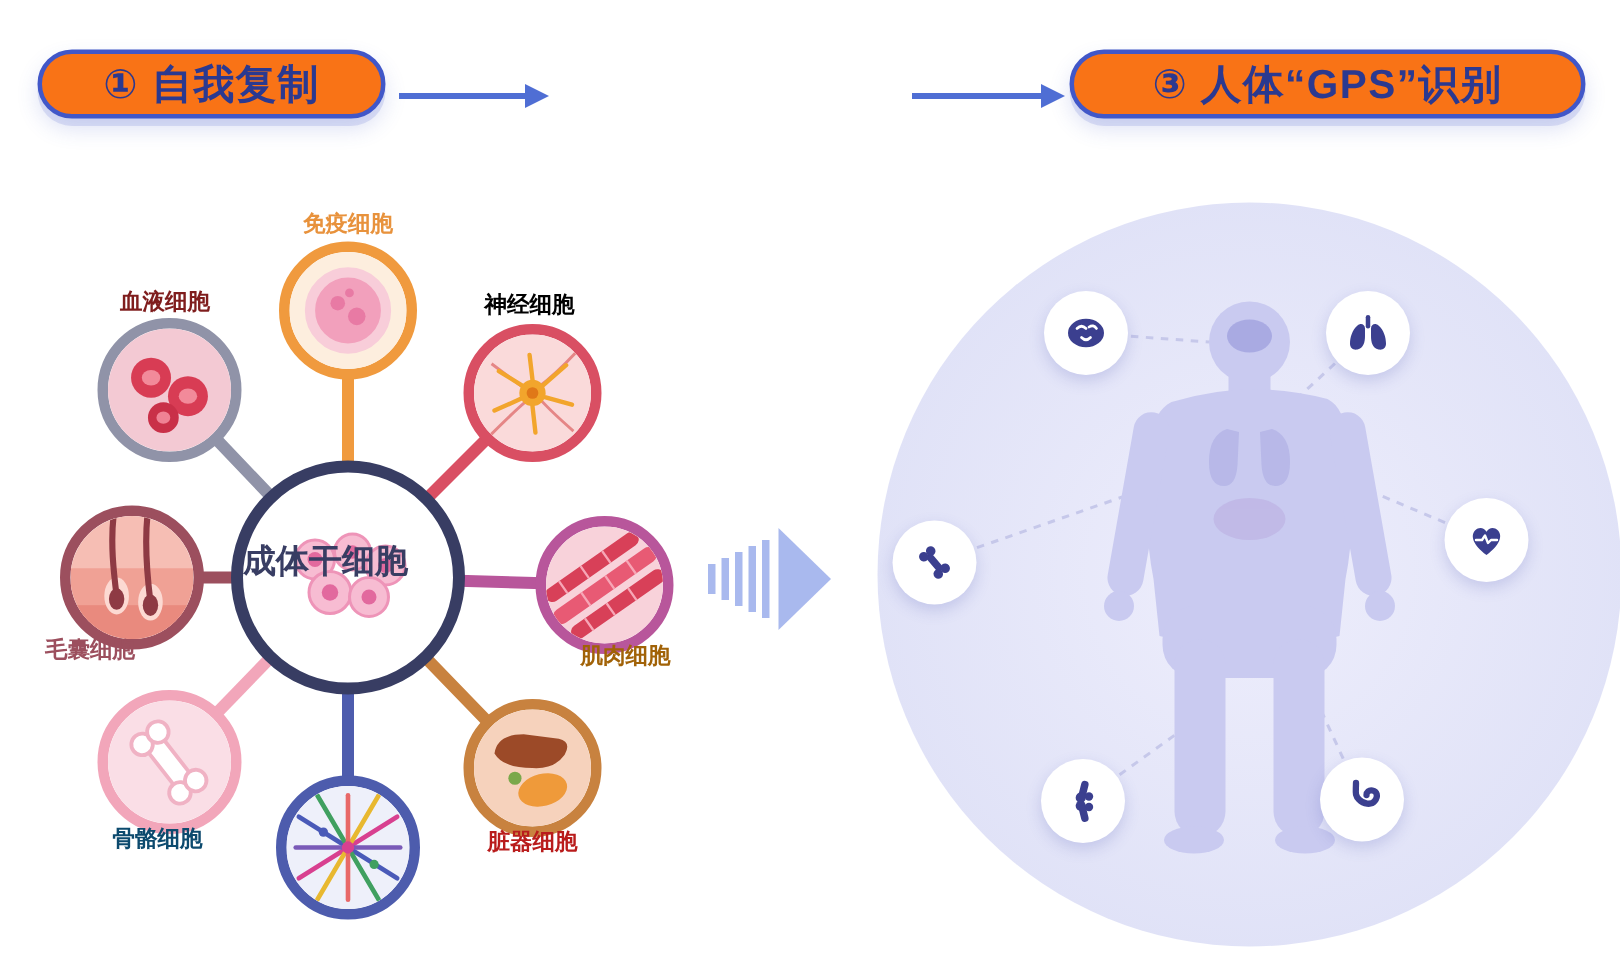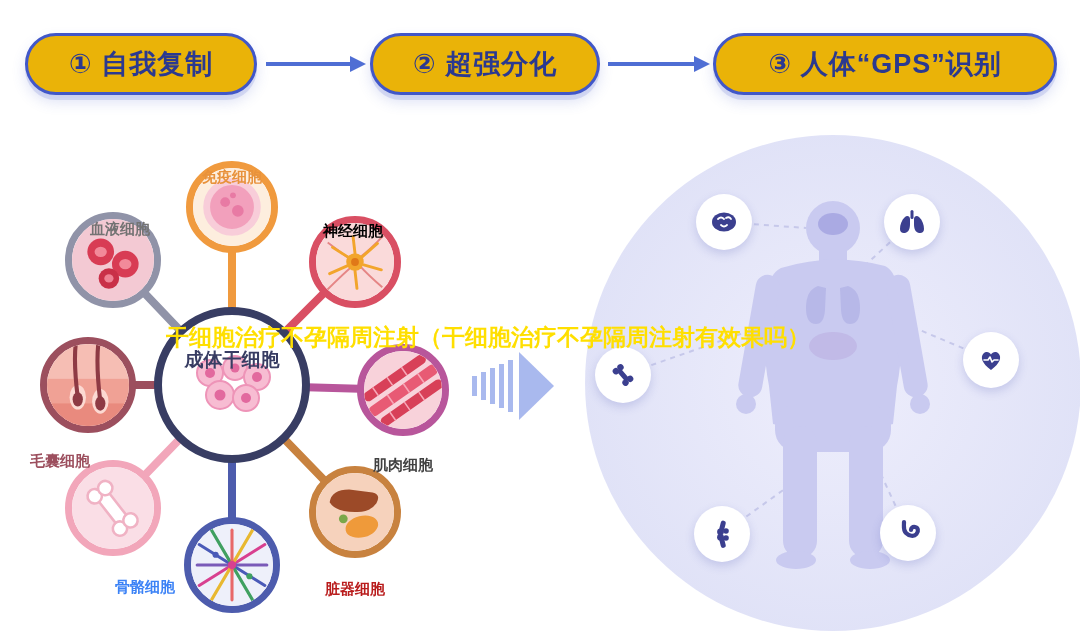--- a/index.html
+++ b/index.html
@@ -1,35 +1,35 @@
 <!DOCTYPE html>
 <html><head>
 <meta charset="utf-8">
 <style>
   * { margin:0; padding:0; box-sizing:border-box; }
   body { font-family:"Liberation Sans","DejaVu Sans",sans-serif; }
   .page { position:relative; width:1080px; height:642px; overflow:hidden; background:#fff; }
 
   
-  .pill { position:absolute; height:62px; display:flex; align-items:center; justify-content:center;
-          background:#eab308; border:3px solid; border-radius:34px; font-size:27px; font-weight:bold;
+  .pill { position:absolute; height:46px; display:flex; align-items:center; justify-content:center;
+          background:#f97316; border:3px solid; border-radius:34px; font-size:27px; font-weight:bold;
           letter-spacing:1px; box-shadow:0 5px 0 rgba(65,87,200,.15), 0 7px 14px rgba(65,87,200,.18); }
   .pill1 { left:25px; top:33px; width:232px; }
   .pill2 { left:370px; top:33px; width:230px; }
   .pill3 { left:713px; top:33px; width:344px; }
   .step-arrows { position:absolute; left:0; top:0; }
 
   
   .connectors { position:absolute; left:0; top:0; z-index:0; }
   .cell { position:absolute; border-radius:50%; border:7px solid; background:#fff; overflow:hidden; z-index:1; }
   .cell svg { position:absolute; left:0; top:0; width:100%; height:100%; }
   .cell.center { border-width:8px; overflow:hidden; }
-  .center-label { position:relative; text-align:center; margin-top:32px; font-size:19px; font-weight:bold; z-index:2; }
+  .center-label { position:relative; margin-top:44px; font-size:22px; font-weight:bold; z-index:2; }
   .center-art { position:absolute; left:0; bottom:4px; width:100%; height:72px; }
-  .cell-label { position:absolute; font-size:15px; font-weight:bold; text-align:center; z-index:2;margin-top:28px; }
+  .cell-label { position:absolute; font-size:15px; font-weight:bold; text-align:center; z-index:2; }
 
   
   .flow-arrow { position:absolute; left:472px; top:350px; }
 
   
   .big-circle { position:absolute; left:585px; top:135px; width:496px; height:496px; border-radius:50%;
                 background:radial-gradient(circle, #eeeefc 0%, #e0e2f7 72%, #e8e9fb 100%); }
   .dashed-lines { position:absolute; left:560px; top:130px; }
   .body-svg { position:absolute; left:683px; top:196px; }
   .organ-icon { position:absolute; width:56px; height:56px; border-radius:50%; background:#fff;
@@ -47,23 +47,20 @@
                    white-space:nowrap; z-index:50; }
 </style>
 </head>
 <body>
 
 <div class="page" style="background: rgb(255, 255, 255);">
 
   <div class="pill pill1" style="border-color: rgb(65, 87, 200); color: rgb(43, 57, 144);">
     <span>① 自我复制</span>
   </div>
-  <div class="pill pill2" style="border-color: rgb(65, 87, 200); color: rgb(43, 57, 144);">
-    <span>② 超强分化</span>
-  </div>
   <div class="pill pill3" style="border-color: rgb(65, 87, 200); color: rgb(43, 57, 144); text-align: center;">
     <span>③ 人体“GPS”识别</span>
   </div>
 
   <svg class="step-arrows" width="1080" height="130">
     <g stroke-width="4" style="stroke: rgb(79, 110, 212); fill: rgb(79, 110, 212);">
       <line x1="266" y1="64" x2="350" y2="64"></line>
       <path d="M350,56 L366,64 L350,72 Z" stroke="none"></path>
       <line x1="608" y1="64" x2="694" y2="64"></line>
       <path d="M694,56 L710,64 L694,72 Z" stroke="none"></path>
@@ -193,25 +190,25 @@
         <circle cx="48" cy="24" r="5"></circle>
           <circle cx="73" cy="19" r="4.5"></circle>
           <circle cx="95" cy="28" r="5"></circle>
         <circle cx="58" cy="46" r="5.5"></circle>
           <circle cx="84" cy="49" r="5"></circle>
       </g>
     </svg>
   </div>
 
   <div class="cell-label" style="left: 162px; top: 140px; width: 140px; color: rgb(232, 146, 60);">免疫细胞</div>
-  <div class="cell-label" style="left: 50px; top: 192px; width: 140px; color: #737373;">血液细胞</div>
+  <div class="cell-label" style="left: 40px; top: 192px; width: 140px; color: #7f1d1d;">血液细胞</div>
   <div class="cell-label" style="left: 283px; top: 194px; width: 140px; color: #000000;">神经细胞</div>
   <div class="cell-label" style="left: -10px; top: 424px; width: 140px; color: rgb(156, 79, 94);">毛囊细胞</div>
-  <div class="cell-label" style="left: 333px; top: 428px; width: 140px; color: #404040;">肌肉细胞</div>
-  <div class="cell-label" style="left: 35px; top: 550px; width: 140px; color: #3b82f6; text-align: right;">骨骼细胞</div>
+  <div class="cell-label" style="left: 347px; top: 428px; width: 140px; color: #a16207;">肌肉细胞</div>
+  <div class="cell-label" style="left: 35px; top: 550px; width: 140px; color: #0c4a6e;">骨骼细胞</div>
   <div class="cell-label" style="left: 285px; top: 552px; width: 140px; color: #b91c1c;">脏器细胞</div>
 
   <svg class="flow-arrow" width="82" height="72">
     <g style="fill: rgb(169, 185, 238);">
       <rect x="0" y="26" width="5" height="20"></rect>
       <rect x="9" y="22" width="5" height="28"></rect>
       <rect x="18" y="18" width="5" height="36"></rect>
       <rect x="27" y="14" width="5" height="44"></rect>
       <rect x="36" y="10" width="5" height="52"></rect>
       <path d="M47,2 L82,36 L47,70 Z"></path>
@@ -306,15 +303,14 @@
       </g>
     </svg>
   </div>
 
   <div class="organ-icon oi-stomach">
     <svg width="32" height="32" viewBox="0 0 32 32">
       <path d="M12,5 C12,11 11,13 14,16 C17,19 22,20 24.5,17 C27,14 26,10.5 23,10 C20.5,9.6 19,11 19,13" fill="none" stroke-width="4.2" stroke-linecap="round" style="stroke: rgb(59, 63, 143);"></path>
     </svg>
   </div>
 
-  <div class="overlay-title" style="color: rgb(255, 223, 0);">干细胞治疗不孕隔周注射（干细胞治疗不孕隔周注射有效果吗）</div>
 
 </div>
 
 </body></html>

